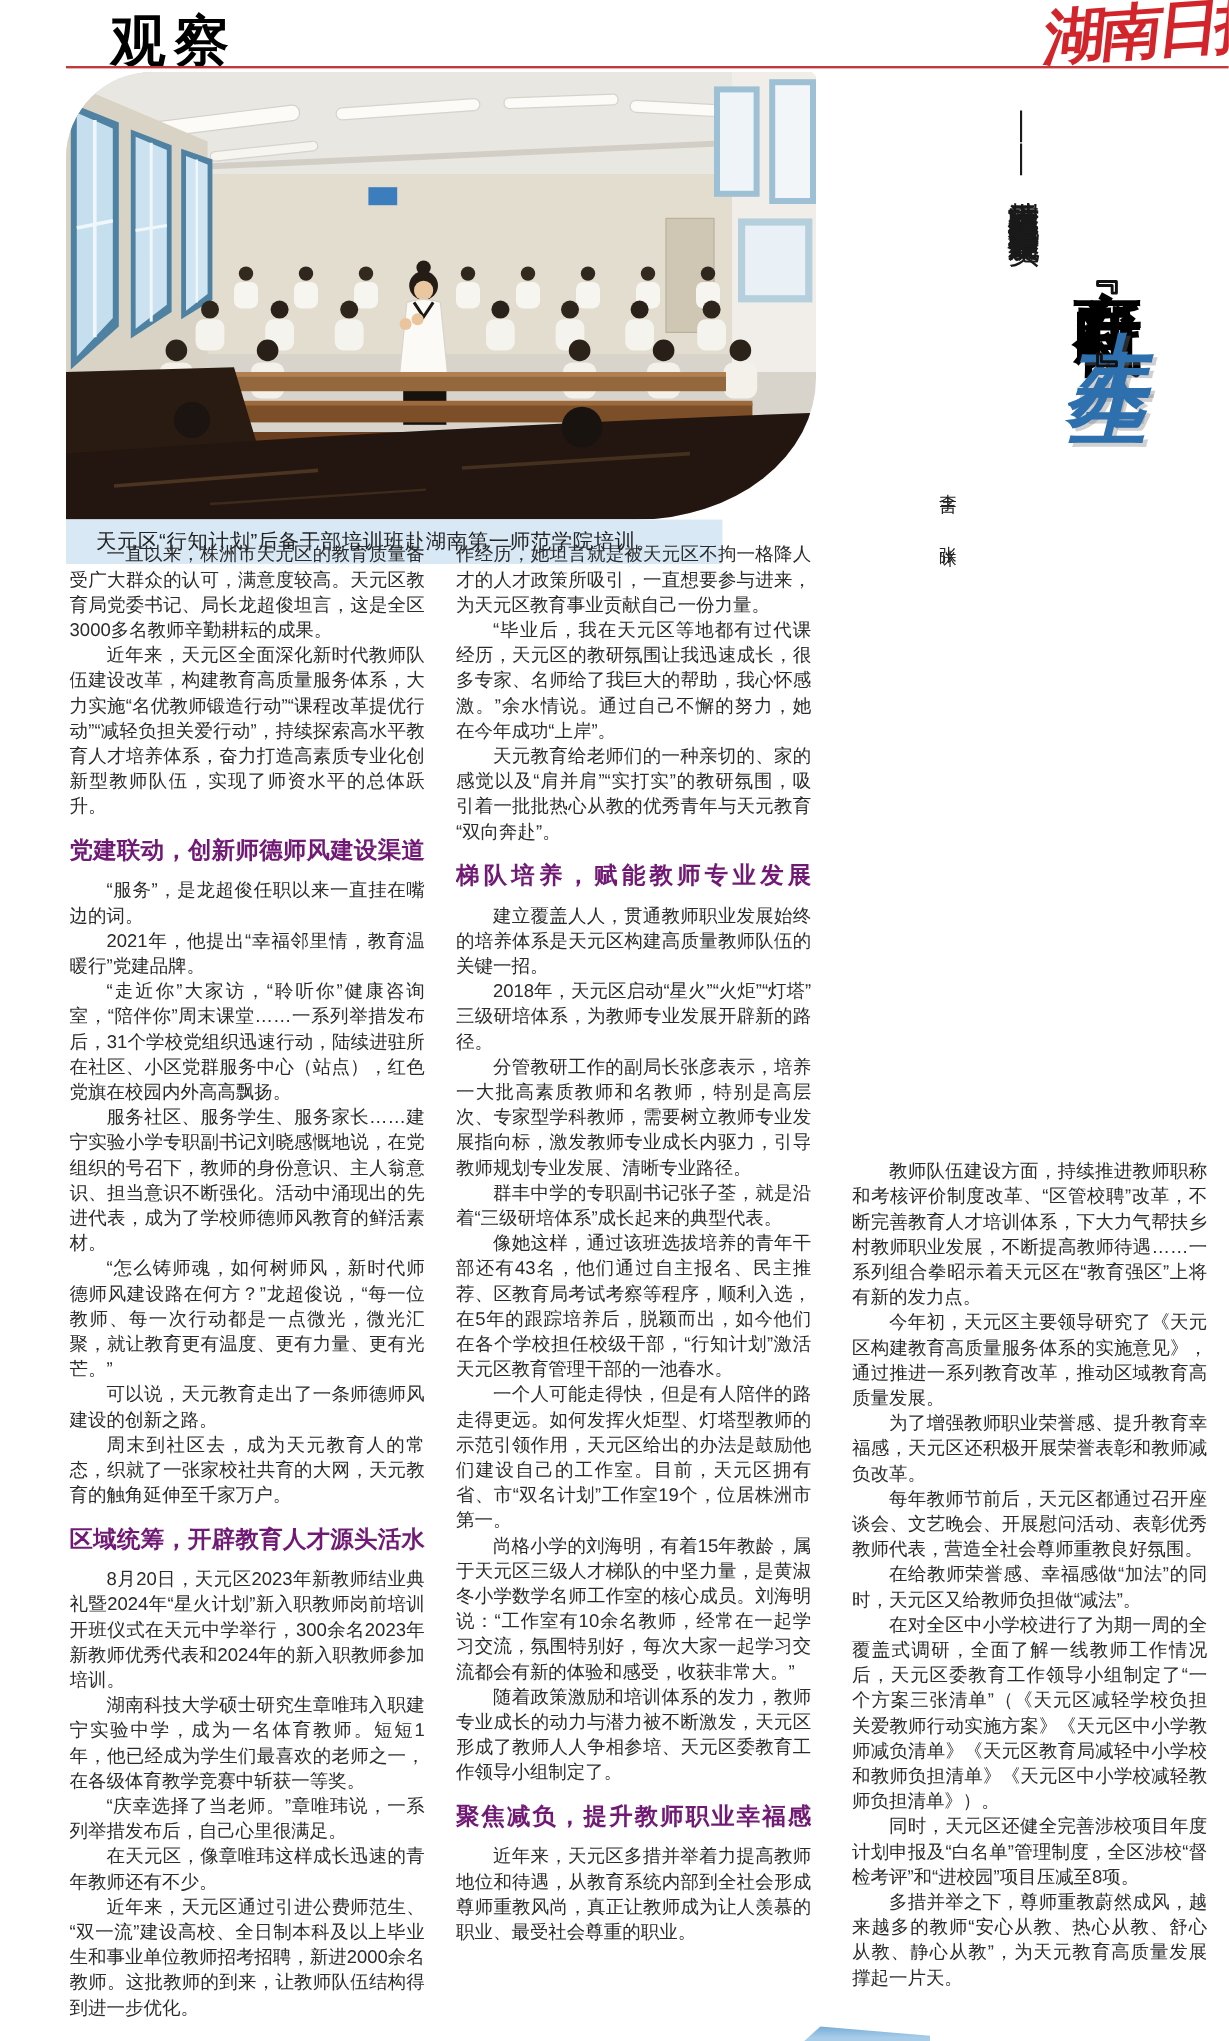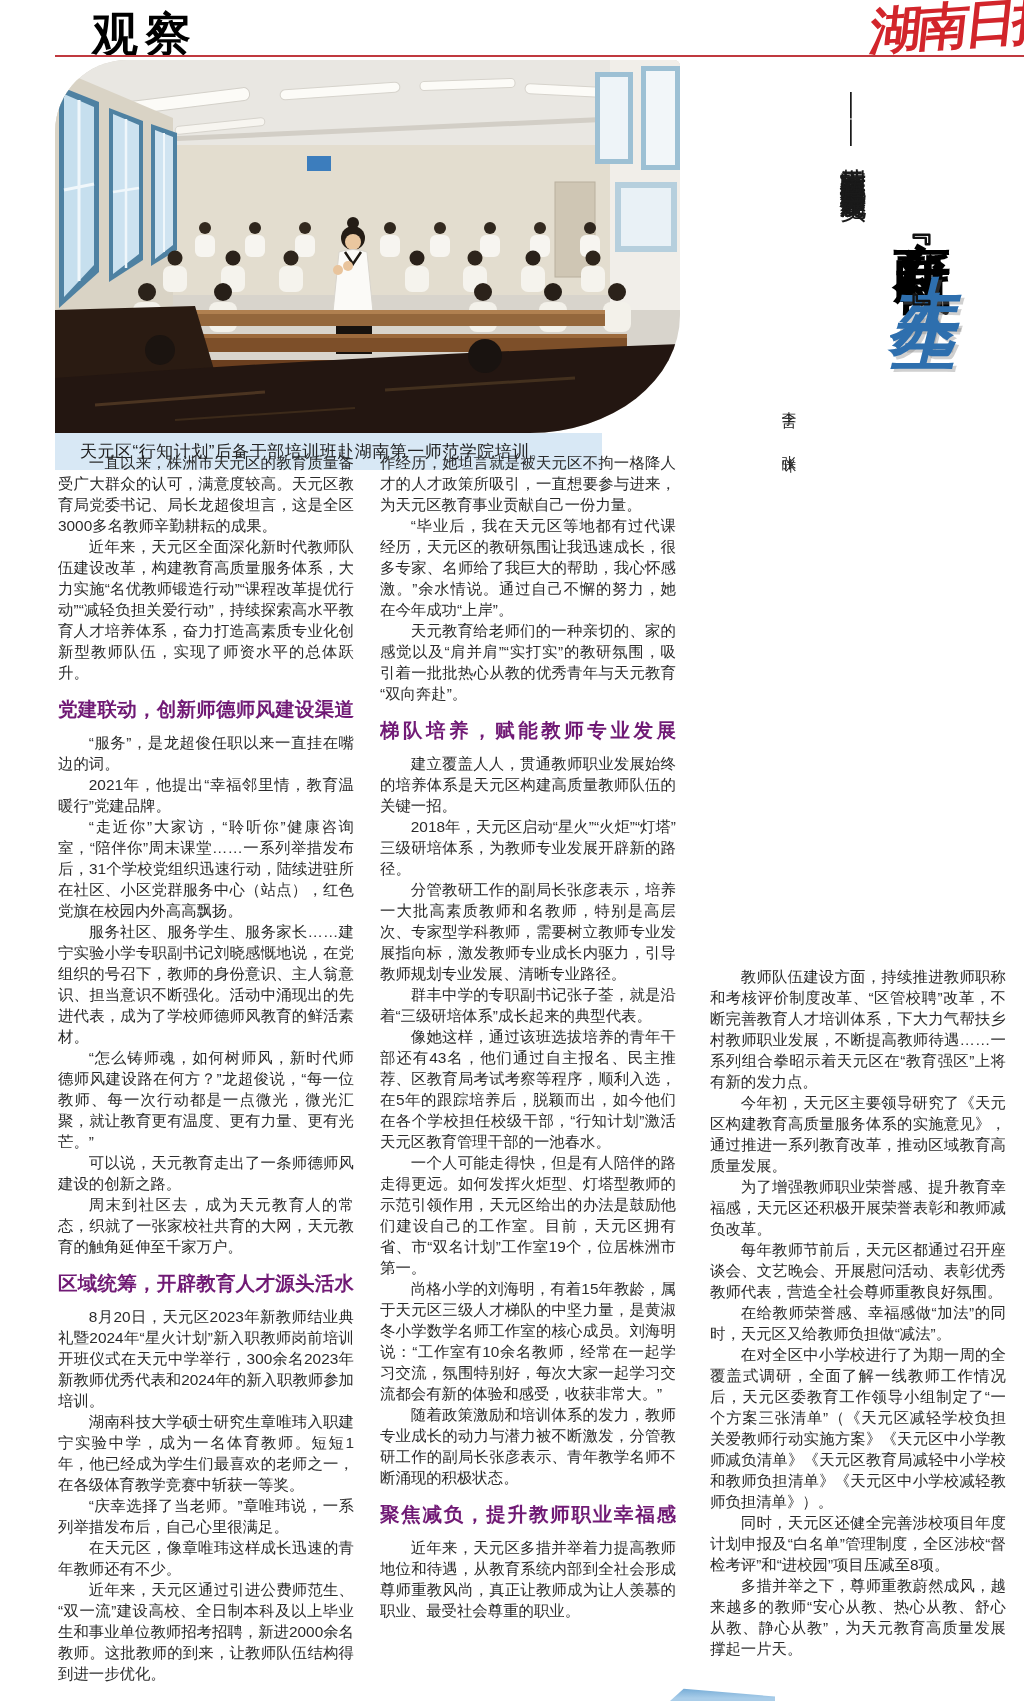--- a/index.html
+++ b/index.html
@@ -278,21 +278,21 @@
     <p class="body-p">“毕业后，我在天元区等地都有过代课经历，天元区的教研氛围让我迅速成长，很多专家、名师给了我巨大的帮助，我心怀感激。”余水情说。通过自己不懈的努力，她在今年成功“上岸”。</p>
     <p class="body-p">天元教育给老师们的一种亲切的、家的感觉以及“肩并肩”“实打实”的教研氛围，吸引着一批批热心从教的优秀青年与天元教育“双向奔赴”。</p>
     <h3 class="col-heading">梯队培养，赋能教师专业发展</h3>
     <p class="body-p">建立覆盖人人，贯通教师职业发展始终的培养体系是天元区构建高质量教师队伍的关键一招。</p>
     <p class="body-p">2018年，天元区启动“星火”“火炬”“灯塔”三级研培体系，为教师专业发展开辟新的路径。</p>
     <p class="body-p">分管教研工作的副局长张彦表示，培养一大批高素质教师和名教师，特别是高层次、专家型学科教师，需要树立教师专业发展指向标，激发教师专业成长内驱力，引导教师规划专业发展、清晰专业路径。</p>
     <p class="body-p">群丰中学的专职副书记张子荃，就是沿着“三级研培体系”成长起来的典型代表。</p>
     <p class="body-p">像她这样，通过该班选拔培养的青年干部还有43名，他们通过自主报名、民主推荐、区教育局考试考察等程序，顺利入选，在5年的跟踪培养后，脱颖而出，如今他们在各个学校担任校级干部，“行知计划”激活天元区教育管理干部的一池春水。</p>
     <p class="body-p">一个人可能走得快，但是有人陪伴的路走得更远。如何发挥火炬型、灯塔型教师的示范引领作用，天元区给出的办法是鼓励他们建设自己的工作室。目前，天元区拥有省、市“双名计划”工作室19个，位居株洲市第一。</p>
     <p class="body-p">尚格小学的刘海明，有着15年教龄，属于天元区三级人才梯队的中坚力量，是黄淑冬小学数学名师工作室的核心成员。刘海明说：“工作室有10余名教师，经常在一起学习交流，氛围特别好，每次大家一起学习交流都会有新的体验和感受，收获非常大。”</p>
-    <p class="body-p">随着政策激励和培训体系的发力，教师专业成长的动力与潜力被不断激发，分管教研工作的副局长张彦表示、青年教学名师不断涌现的积极状态。</p>
+    <p class="body-p">随着政策激励和培训体系的发力，教师专业成长的动力与潜力被不断激发，天元区形成了教师人人争相参培、天元区委教育工作领导小组制定了。</p>
     <h3 class="col-heading">聚焦减负，提升教师职业幸福感</h3>
     <p class="body-p">近年来，天元区多措并举着力提高教师地位和待遇，从教育系统内部到全社会形成尊师重教风尚，真正让教师成为让人羡慕的职业、最受社会尊重的职业。</p>
   </div>
 <div class="col col3">
     <p class="body-p">教师队伍建设方面，持续推进教师职称和考核评价制度改革、“区管校聘”改革，不断完善教育人才培训体系，下大力气帮扶乡村教师职业发展，不断提高教师待遇……一系列组合拳昭示着天元区在“教育强区”上将有新的发力点。</p>
     <p class="body-p">今年初，天元区主要领导研究了《天元区构建教育高质量服务体系的实施意见》，通过推进一系列教育改革，推动区域教育高质量发展。</p>
     <p class="body-p">为了增强教师职业荣誉感、提升教育幸福感，天元区还积极开展荣誉表彰和教师减负改革。</p>
     <p class="body-p">每年教师节前后，天元区都通过召开座谈会、文艺晚会、开展慰问活动、表彰优秀教师代表，营造全社会尊师重教良好氛围。</p>
     <p class="body-p">在给教师荣誉感、幸福感做“加法”的同时，天元区又给教师负担做“减法”。</p>
     <p class="body-p">在对全区中小学校进行了为期一周的全覆盖式调研，全面了解一线教师工作情况后，天元区委教育工作领导小组制定了“一个方案三张清单”（《天元区减轻学校负担关爱教师行动实施方案》《天元区中小学教师减负清单》《天元区教育局减轻中小学校和教师负担清单》《天元区中小学校减轻教师负担清单》）。</p>

